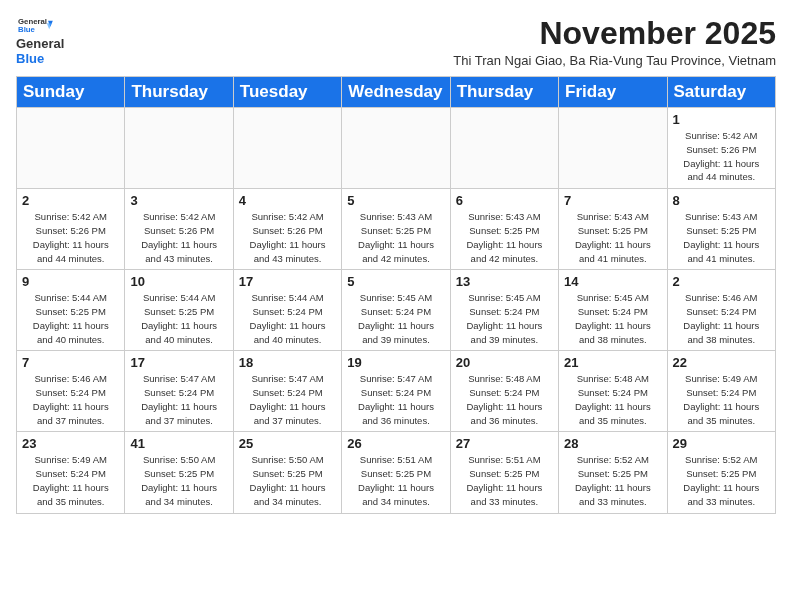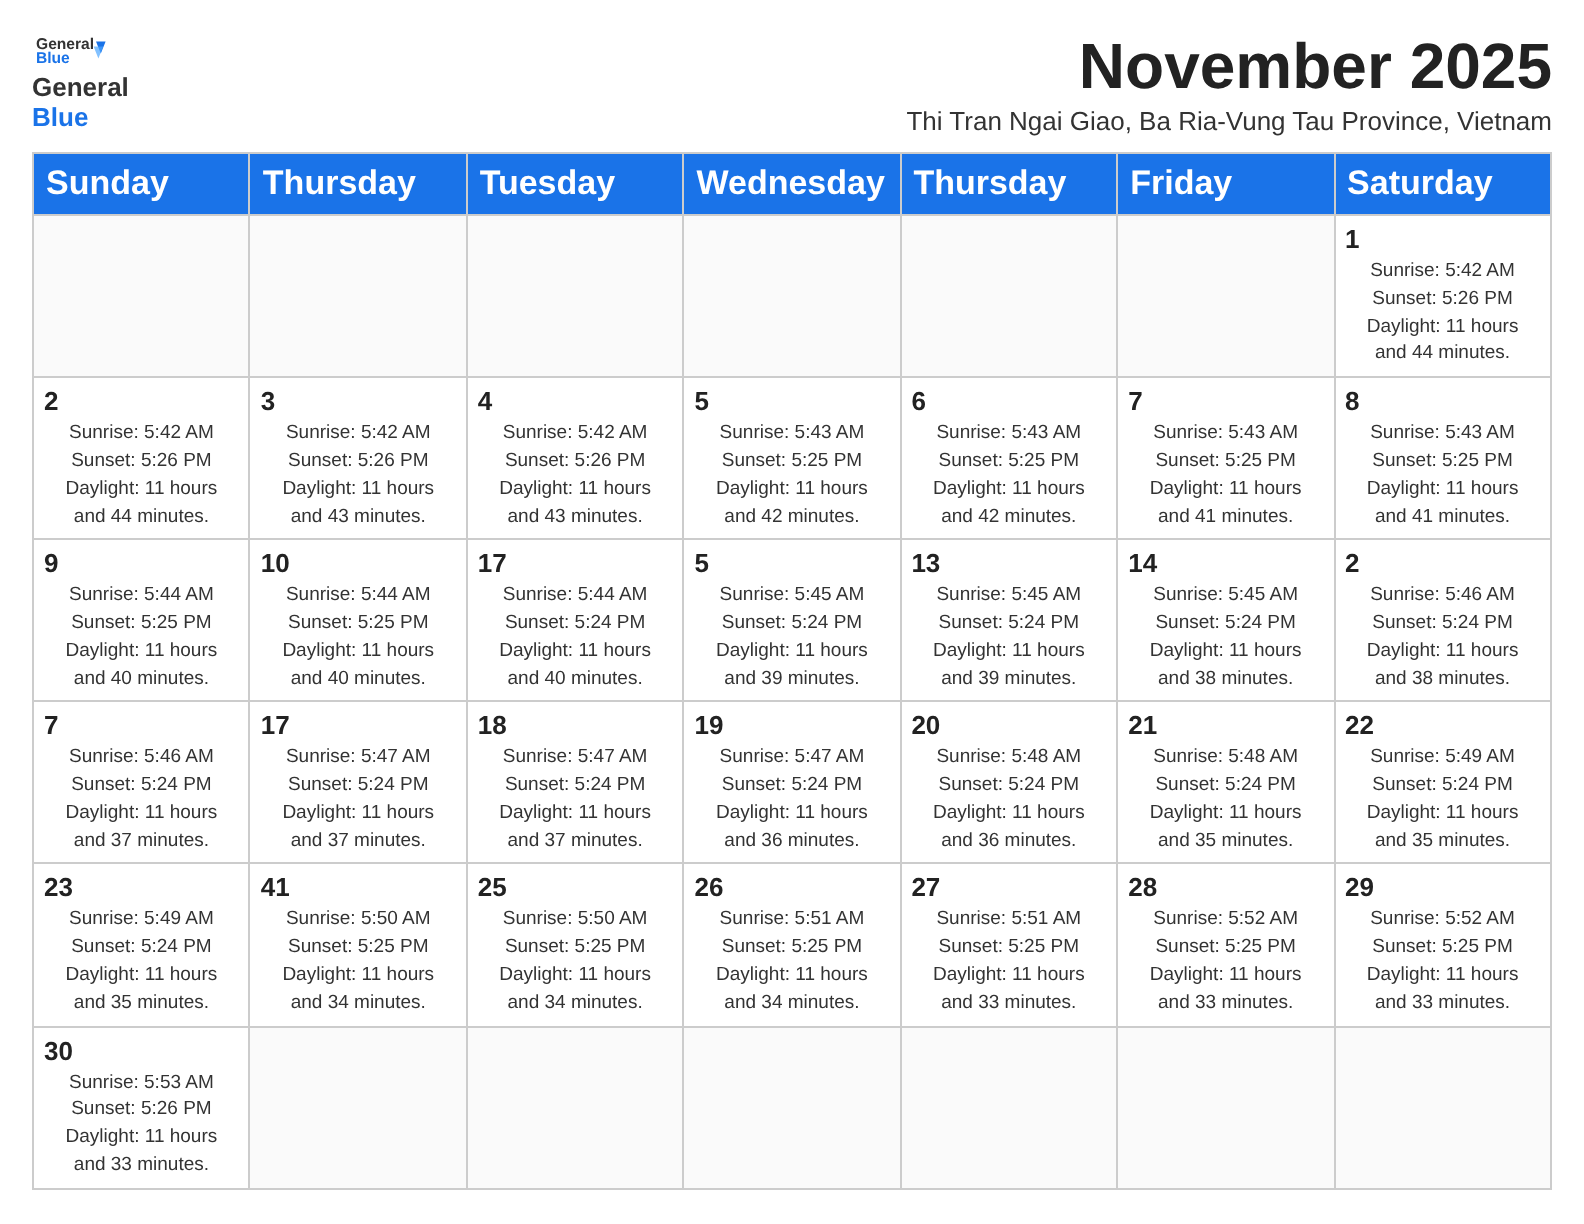--- a/index.html
+++ b/index.html
@@ -331,29 +331,14 @@
 and 33 minutes.</div>
         </td>
         <td>
           <span class="day-number">29</span>
           <div class="day-info" style="white-space: pre-line;">Sunrise: 5:52 AM
 Sunset: 5:25 PM
 Daylight: 11 hours
 and 33 minutes.</div>
         </td>
       </tr>
-      <tr>
-        <td>
-          <span class="day-number">30</span>
-          <div class="day-info" style="white-space: pre-line;">Sunrise: 5:53 AM
-Sunset: 5:26 PM
-Daylight: 11 hours
-and 33 minutes.</div>
-        </td>
-        <td class="empty-cell"></td>
-        <td class="empty-cell"></td>
-        <td class="empty-cell"></td>
-        <td class="empty-cell"></td>
-        <td class="empty-cell"></td>
-        <td class="empty-cell"></td>
-      </tr>
     </tbody>
 </table>
 
 </body></html>

